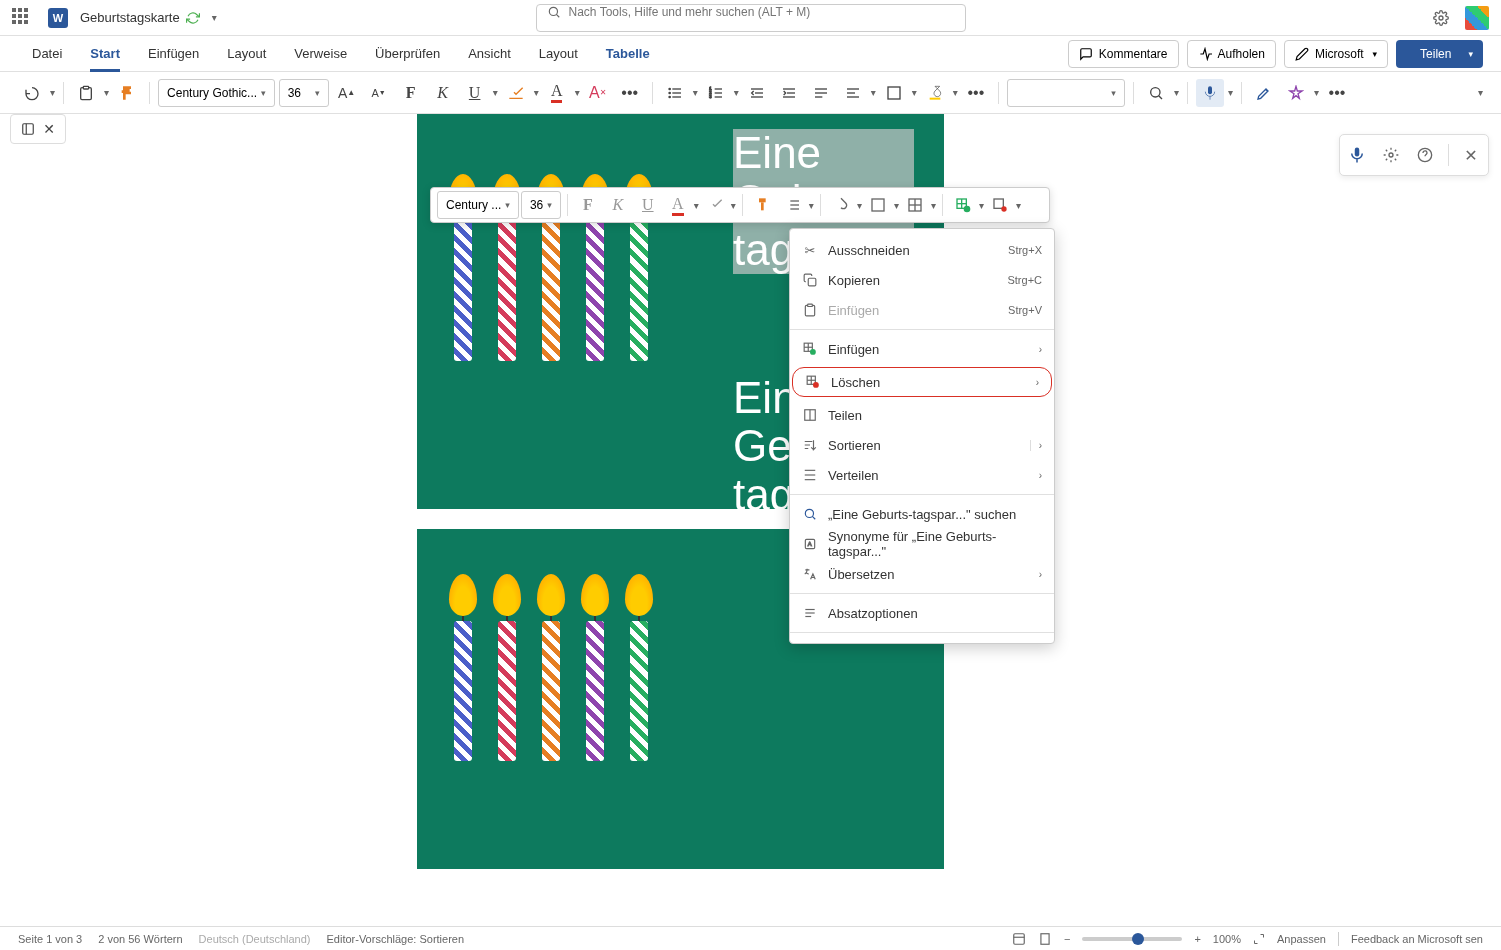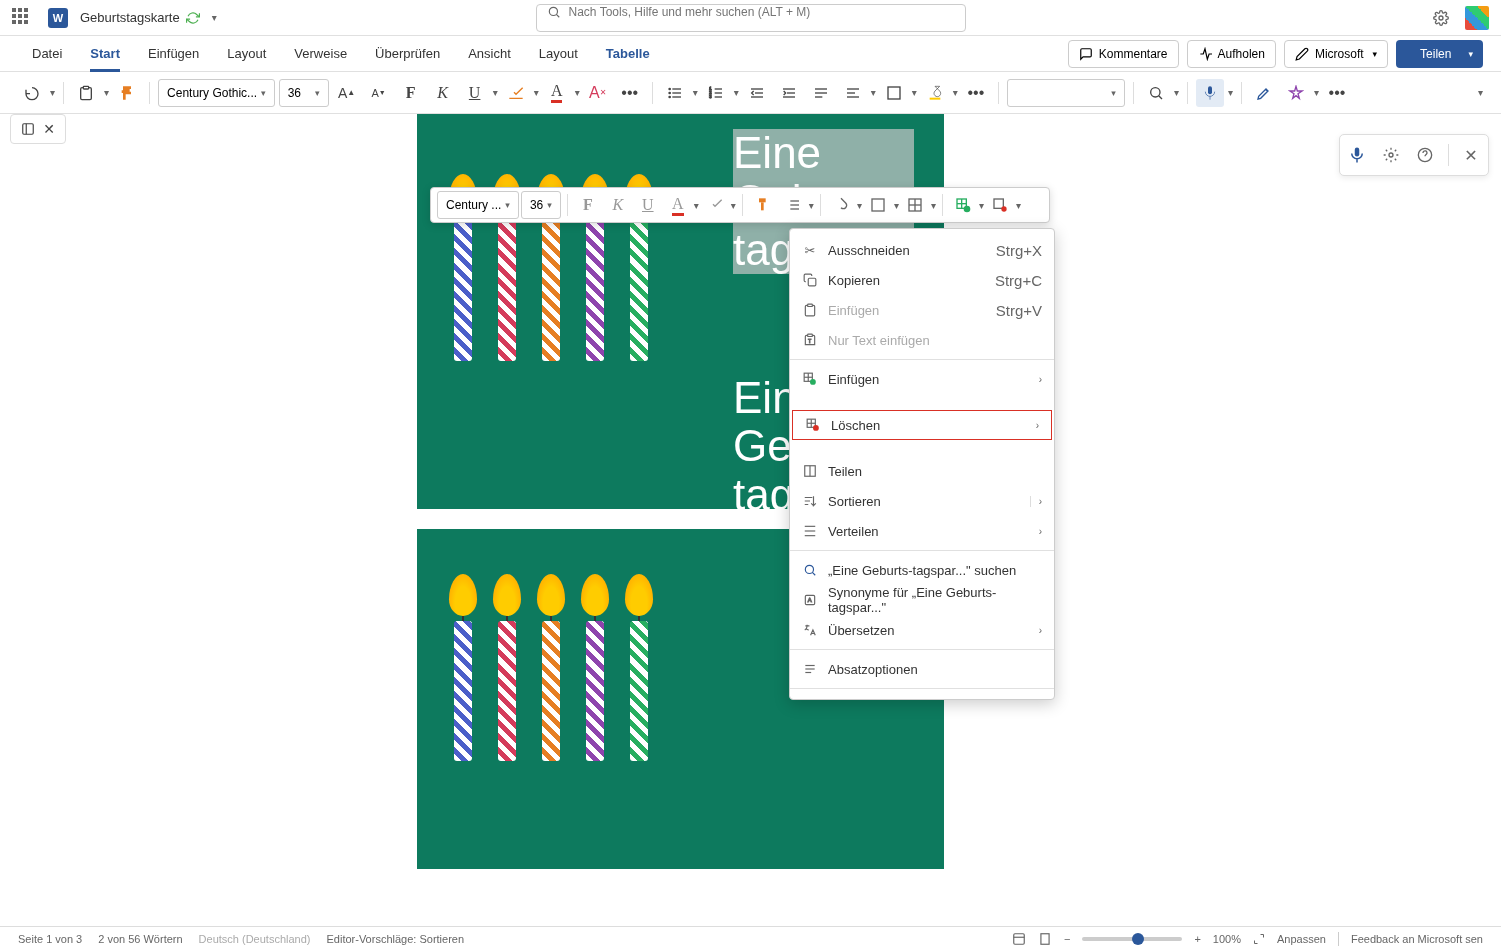--- a/index.html
+++ b/index.html
@@ -52,24 +52,24 @@
 .stick.c1{background:repeating-linear-gradient(45deg,#fff,#fff 5px,#d43b5b 5px,#d43b5b 10px)}
 .stick.c2{background:repeating-linear-gradient(45deg,#fff,#fff 5px,#e67e22 5px,#e67e22 10px)}
 .stick.c3{background:repeating-linear-gradient(45deg,#fff,#fff 5px,#8e44ad 5px,#8e44ad 10px)}
 .stick.c4{background:repeating-linear-gradient(45deg,#fff,#fff 5px,#27ae60 5px,#27ae60 10px)}
 .float-toolbar{position:absolute;top:187px;left:430px;width:620px;height:36px;background:#fff;border:1px solid #ccc;border-radius:4px;box-shadow:0 2px 8px rgba(0,0,0,0.15);display:flex;align-items:center;padding:0 6px;gap:2px;z-index:100}
 .ctx-menu{position:absolute;top:228px;left:789px;width:266px;background:#fff;border:1px solid #ccc;border-radius:4px;box-shadow:0 4px 16px rgba(0,0,0,0.2);z-index:101;padding:6px 0}
 .ctx-item{height:30px;display:flex;align-items:center;padding:0 12px;font-size:13px;color:#333;cursor:pointer;gap:10px}
 .ctx-item.disabled{color:#aaa;cursor:default}
 .ctx-item .micon{width:16px;height:16px;flex-shrink:0;display:flex;align-items:center;justify-content:center;color:#666}
 .ctx-item .mlabel{flex:1}
-.ctx-item .mshort{font-size:15px;color:#666}
+.ctx-item .mshort{font-size:11px;color:#666}
 .ctx-item .marrow{font-size:10px;color:#666}
 .ctx-sep{height:1px;background:#e0e0e0;margin:4px 0}
-.ctx-item.hl{border:1.5px solid #d93025;border-radius:0;margin:16px 2px}
+.ctx-item.hl{border:1.5px solid #d93025;border-radius:12px;margin:3px 2px}
 .right-panel{position:absolute;top:134px;right:12px;width:150px;height:42px;background:#fff;border:1px solid #ddd;border-radius:5px;box-shadow:0 2px 6px rgba(0,0,0,0.08);display:flex;align-items:center;justify-content:space-around}
 .right-panel .rp-btn{width:24px;height:24px;display:flex;align-items:center;justify-content:center;color:#666;cursor:pointer}
 .statusbar{position:absolute;bottom:0;left:0;right:0;height:24px;border-top:1px solid #ddd;display:flex;align-items:center;padding:0 18px;font-size:11px;color:#666;gap:16px;background:#fff}
 .statusbar .sb-right{margin-left:auto;display:flex;align-items:center;gap:12px}
 .zoom-slider{width:100px;height:4px;background:#ccc;border-radius:2px;position:relative}
 .zoom-slider .thumb{position:absolute;left:50%;top:-4px;width:12px;height:12px;background:#2b579a;border-radius:50%}
 .dim{color:#aaa}
 .ellipsis-v{margin-left:auto}
 </style>
 </head>
@@ -478,30 +478,20 @@
   <div class="ctx-item disabled">
       <span class="micon">
         <svg width="14" height="14" viewBox="0 0 24 24" fill="none" stroke="currentColor" stroke-width="2">
           <rect x="8" y="2" width="8" height="4" rx="1"></rect>
           <path d="M16 4h2a2 2 0 012 2v14a2 2 0 01-2 2H6a2 2 0 01-2-2V6a2 2 0 012-2h2"></path>
         </svg>
       </span>
       <span class="mlabel">Einfügen</span>
       <span class="mshort">Strg+V</span>
     </div>
-  <div class="ctx-item disabled">
-      <span class="micon">
-        <svg width="14" height="14" viewBox="0 0 24 24" fill="none" stroke="currentColor" stroke-width="2">
-          <rect x="8" y="2" width="8" height="4" rx="1"></rect>
-          <path d="M16 4h2a2 2 0 012 2v14H4V6a2 2 0 012-2h2"></path>
-          <text x="9" y="17" font-size="8">T</text>
-        </svg>
-      </span>
-      <span class="mlabel">Nur Text einfügen</span>
-    </div>
   <div class="ctx-sep"></div>
   <div class="ctx-item">
       <span class="micon" style="color:#27ae60">
         <svg width="14" height="14" viewBox="0 0 24 24" fill="none" stroke="#666" stroke-width="2">
           <rect x="2" y="2" width="14" height="14"></rect>
           <line x1="9" y1="2" x2="9" y2="16"></line>
           <line x1="2" y1="9" x2="16" y2="9"></line>
           <circle cx="17" cy="17" r="5" fill="#27ae60" stroke="none"></circle>
         </svg>
       </span>

